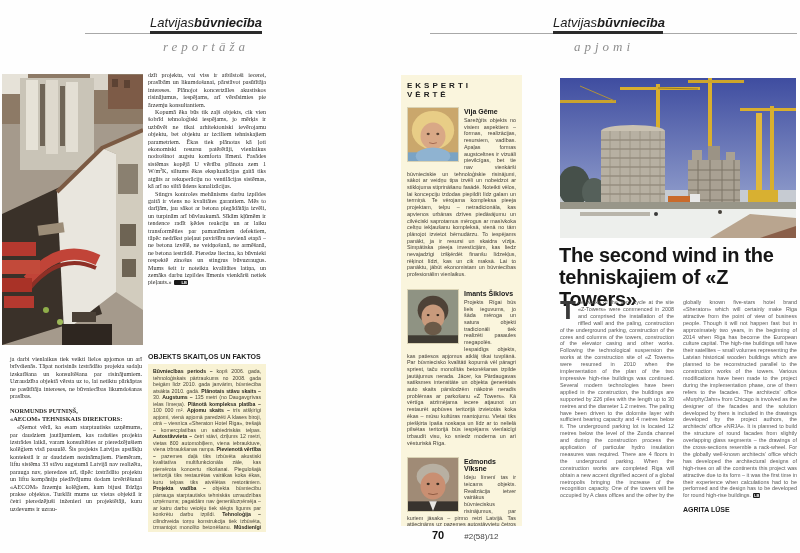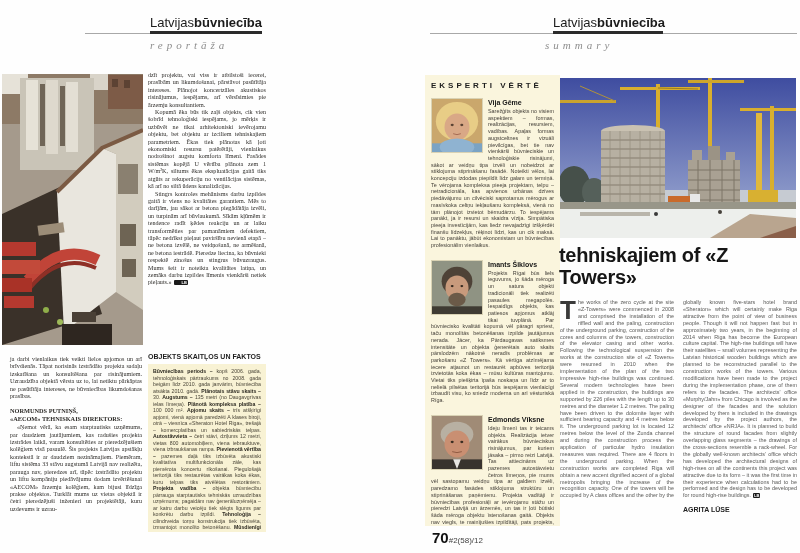--- a/index.html
+++ b/index.html
@@ -1,28 +1,28 @@
 <!DOCTYPE html>
 <html><head>
 <meta charset="utf-8">
 <style>
   html,body{margin:0;padding:0;background:#e9e9e9;}
   .canvas{position:relative;width:800px;height:553px;background:#fefefe;overflow:hidden;
           font-family:"Liberation Sans",sans-serif;color:#2e2c29;}
 
   
-  .brand{position:absolute;top:15px;font-size:13px;color:#1c1c1c;text-align:center;white-space:nowrap;}
+  .brand{position:absolute;top:15px;font-size:13px;color:#1c1c1c;text-align:center;white-space:nowrap;font-style:italic;}
   .brand b{font-weight:bold;}
   .brand-left{left:150px;width:112px;}
   .brand-right{left:553px;width:110px;}
   .rule{position:absolute;}
   .rule-gray{height:1px;background:#a8a8a8;top:33px;}
   .rule-dark{height:3px;background:#2b2b2b;top:31px;}
   .section-label{position:absolute;top:39px;font-style:italic;letter-spacing:4px;color:#8e8e8e;
-                 font-size:11px;font-family:"Liberation Serif",serif;}
+                 font-size:13px;font-family:"Liberation Serif",serif;text-align:center;}
   .sec-left{left:150px;width:112px;}
   .sec-right{left:545px;width:118px;}
 
   
   .photo-left{position:absolute;left:2px;top:74px;width:141px;height:271px;}
   .photo-left svg,.photo-right svg,.ephoto svg{display:block;width:100%;height:100%;}
 
   .col1{position:absolute;left:148px;top:72px;width:118px;height:276px;
         font-family:"Liberation Serif",serif;font-size:6.1px;line-height:7.4px;
         text-align:justify;overflow:hidden;}
@@ -36,21 +36,21 @@
   .speaker2{font-weight:bold;font-size:6.3px;text-align:left;}
   .quote{margin-top:2px !important;text-indent:7px;}
 
   .facts-title{position:absolute;left:148px;top:353px;width:118px;font-size:7px;font-weight:bold;color:#1d1d1d;}
   .facts-box{position:absolute;left:148px;top:364px;width:118px;height:168px;background:#f8f2d4;
              padding:4px 5px;box-sizing:border-box;font-size:5.2px;line-height:6.5px;color:#4a4538;
              text-align:justify;overflow:hidden;}
   .facts-box b{color:#2b2820;}
 
   
-  .experts{position:absolute;left:425px;top:75px;width:135px;height:451px;background:#faf5dd;
+  .experts{position:absolute;left:401px;top:75px;width:121px;height:451px;background:#faf5dd;
            padding:6px 6px;box-sizing:border-box;overflow:hidden;}
   .experts-title{font-size:8px;font-weight:bold;letter-spacing:3px;color:#1d1d1d;margin:0 0 7px 0;}
   .expert{margin-bottom:10px;}
   .expert::after{content:"";display:block;clear:both;}
   .ephoto{float:left;width:52px;height:55px;margin:1px 5px 2px 0;border:1px solid #d9d2b4;box-sizing:border-box;}
   .ename{font-weight:bold;font-size:7px;color:#171717;padding-top:2px;}
   .etext{font-size:5.4px;line-height:6.7px;text-align:justify;margin:2px 0 0;color:#45413a;}
 
   .photo-right{position:absolute;left:560px;top:78px;width:236px;height:160px;}
 
@@ -58,41 +58,41 @@
             font-weight:bold;color:#161616;letter-spacing:-0.3px;}
 
   .article{position:absolute;left:560px;top:299px;width:237px;height:202px;
            column-count:2;column-gap:9px;column-fill:auto;
            font-size:5.4px;line-height:6.9px;color:#5a5a58;text-align:justify;overflow:hidden;}
   .article p{margin:0;}
   .dropcap{float:left;font-size:26px;line-height:21px;font-weight:bold;color:#3a3a3a;padding:1px 2px 0 0;}
 
   .author{position:absolute;left:683px;top:506px;font-size:7px;font-weight:bold;color:#222;}
   .footer{position:absolute;left:432px;top:529px;font-size:8px;color:#444;}
-  .footer b{font-size:15px;color:#111;margin-right:0;}
+  .footer b{font-size:11px;color:#111;margin-right:20px;}
 
   .lbm{display:inline-block;background:#1a1a1a;color:#fff;font-size:4px;font-weight:bold;line-height:5px;
        padding:0 1px;border-radius:1px;margin-left:2px;vertical-align:baseline;
        font-family:"Liberation Sans",sans-serif;}
 </style>
 </head>
 <body>
 
 <div class="canvas">
 
   <div class="brand brand-left"><span>Latvijas</span><b>būvniecība</b></div>
   <div class="rule rule-gray" style="left:85px;width:65px;"></div>
   <div class="rule rule-dark" style="left:150px;width:112px;"></div>
   <div class="section-label sec-left">reportāža</div>
 
   <div class="brand brand-right"><span>Latvijas</span><b>būvniecība</b></div>
   <div class="rule rule-gray" style="left:430px;width:123px;"></div>
   <div class="rule rule-dark" style="left:553px;width:110px;"></div>
   <div class="rule rule-gray" style="left:663px;width:134px;"></div>
-  <div class="section-label sec-right">summary</div>
+  <div class="section-label sec-right">apjomi</div>
 
   <div class="photo-left">
     <svg viewBox="0 0 141 271" preserveAspectRatio="none">
       <rect width="141" height="271" fill="#a59a8c"></rect>
       <rect width="141" height="50" fill="#8d7a66"></rect>
       <rect x="0" y="0" width="26" height="20" fill="#e6e2d8"></rect>
       <rect x="88" y="0" width="18" height="16" fill="#d9d4c9"></rect>
       <rect x="106" y="1" width="35" height="34" fill="#7d5b47"></rect>
       <rect x="110" y="5" width="6" height="8" fill="#5c4233"></rect>
       <rect x="122" y="6" width="6" height="8" fill="#5c4233"></rect>
@@ -270,20 +270,21 @@
       <rect x="0" y="131" width="236" height="29" fill="#edefec"></rect>
       <polygon points="150,160 236,160 236,140 190,136" fill="#b9a58f"></polygon>
       <polygon points="200,160 236,160 236,148" fill="#8a5f49"></polygon>
       <rect x="20" y="134" width="70" height="4" fill="#b9b5aa"></rect>
       <circle cx="96" cy="136" r="2" fill="#3a3a3a"></circle>
       <circle cx="160" cy="134" r="2" fill="#44403a"></circle>
     </svg>
   </div>
 
   <div class="headline">
+    <div>The second wind in the</div>
     <div>tehniskajiem of «Z Towers»</div>
   </div>
 
   <div class="article">
     <p><span class="dropcap">T</span><span>he works of the zero cycle at the site «Z-Towers» were commenced in 2008 and comprised the installation of the riffled wall and the paling, construction of the underground parking, construction of the cores and columns of the towers, construction of the elevator casing and other works. Following the technological suspension the works at the construction site of «Z Towers» were resumed in 2010 when the implementation of the plan of the two impressive high-rise buildings was continued. Several modern technologies have been applied in the construction, the buildings are supported by 226 piles with the length up to 30 metres and the diameter 1.2 metres. The paling have been driven to the dolomite layer with sufficient bearing capacity and 4 metres below it. The underground parking lot is located 12 metres below the level of the Zunda channel and during the construction process the application of particular hydro insulation measures was required. There are 4 floors in the underground parking. When the construction works are completed Riga will obtain a new accent dignified accent of a global metropolis bringing the increase of the recognition capacity. One of the towers will be occupied by A class offices and the other by the globally known five-stars hotel brand «Sheraton» which will certainly make Riga attractive from the point of view of business people. Though it will not happen fast but in approximately two years, in the beginning of 2014 when Riga has become the European culture capital. The high-rise buildings will have their satellites – small volumes representing the Latvian historical wooden buildings which are planned to be reconstructed parallel to the construction works of the towers. Various modifications have been made to the project during the implementation phase, one of them refers to the facades. The architects' office «Murphy/Jahn» from Chicago is involved as the designer of the facades and the solution developed by them is included in the drawings developed by the project authors, the architects' office «NRJA». It is planned to build the structure of round facades from slightly overlapping glass segments – the drawings of the cross-sections resemble a rack-wheel. For the globally well-known architects' office which has developed the architectural designs of high-rises on all the continents this project was attractive due to its form – it was the first time in their experience when calculations had to be performed and the design has to be developed for round high-rise buildings.</span><span class="lbm">LB</span></p>
   </div>
   <div class="author">AGRITA LŪSE</div>
 
   <div class="footer"><b>70</b><span>#2(58)/12</span></div>
 

